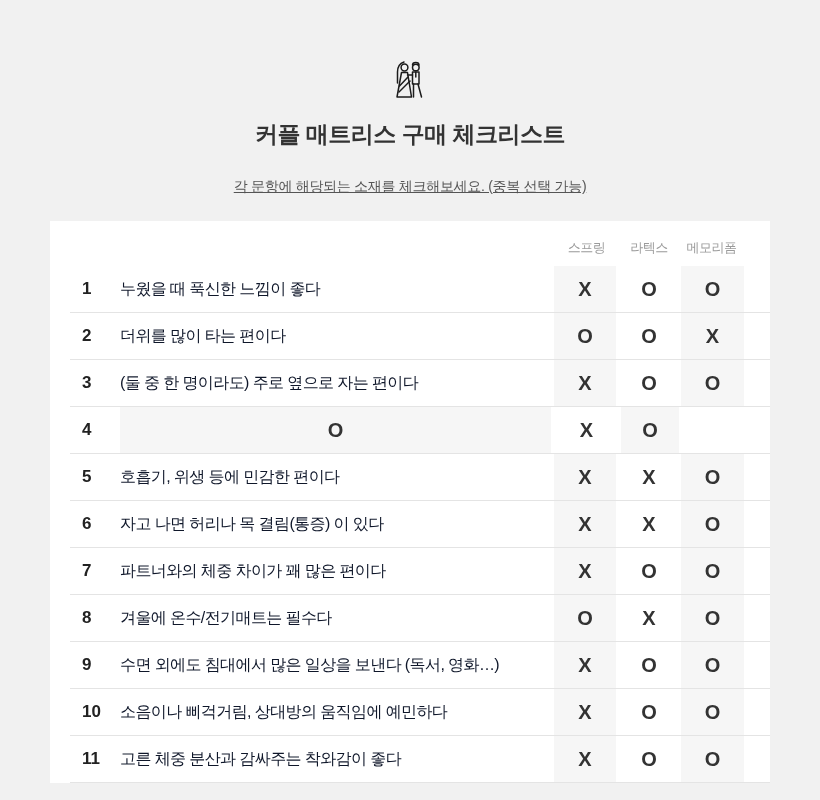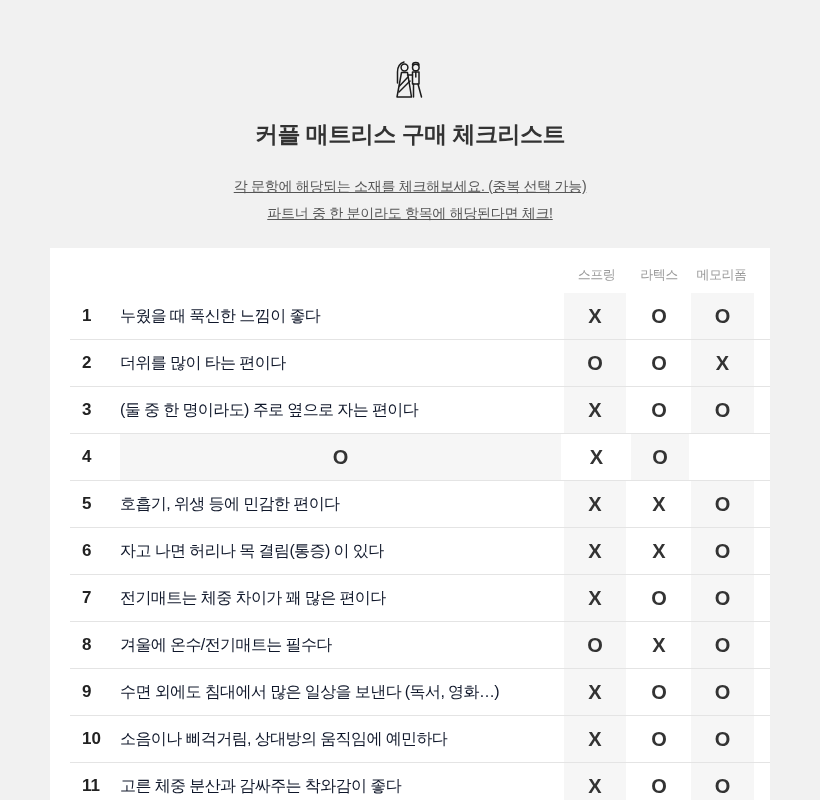--- a/index.html
+++ b/index.html
@@ -38,21 +38,21 @@
   
   .card {
     margin: 21px 50px 0;
     background: #ffffff;
   }
   .table-inner { margin-left: 20px; }
 
   .grid-row {
     display: grid;
     grid-template-columns: 50px 1fr 65px 60px 65px;
-    padding-right: 16px;
+    padding-right: 26px;
     align-items: center;
   }
 
   .col-header-row {
     height: 45px;
     align-items: end;
     padding-bottom: 9px;
   }
   .col-header {
     text-align: center;
@@ -114,21 +114,20 @@
       <path d="M26.5 15 L33 15 L33 27 L26.5 27 Z"></path>
       <path d="M29.8 15 L29.8 20"></path>
 
       <path d="M27.5 27 L27.5 40"></path>
       <path d="M32 27 L35.5 40"></path>
     </svg>
   </div>
   <h1 class="main-title">커플 매트리스 구매 체크리스트</h1>
   <div class="subtitle">
     <div>각 문항에 해당되는 소재를 체크해보세요. (중복 선택 가능)</div>
-    <div>파트너 중 한 분이라도 항목에 해당된다면 체크!</div>
   </div>
 </div>
 
 <div class="card">
   <div class="table-inner">
     <div class="grid-row col-header-row">
       <span></span>
         <span></span>
       <span class="col-header">스프링</span>
       <span class="col-header">라텍스</span>
@@ -177,21 +176,21 @@
   <div class="grid-row check-row">
     <span class="row-num">6</span>
     <span class="row-question">자고 나면 허리나 목 결림(통증) 이 있다</span>
     <span class="mark shade-left">X</span>
     <span class="mark">X</span>
     <span class="mark shade-right">O</span>
   </div>
 
   <div class="grid-row check-row">
     <span class="row-num">7</span>
-    <span class="row-question">전기매트는 체중 차이가 꽤 많은 편이다</span>
+    <span class="row-question">파트너와의 체중 차이가 꽤 많은 편이다</span>
     <span class="mark shade-left">X</span>
     <span class="mark">O</span>
     <span class="mark shade-right">O</span>
   </div>
 
   <div class="grid-row check-row">
     <span class="row-num">8</span>
     <span class="row-question">겨울에 온수/전기매트는 필수다</span>
     <span class="mark shade-left">O</span>
     <span class="mark">X</span>

